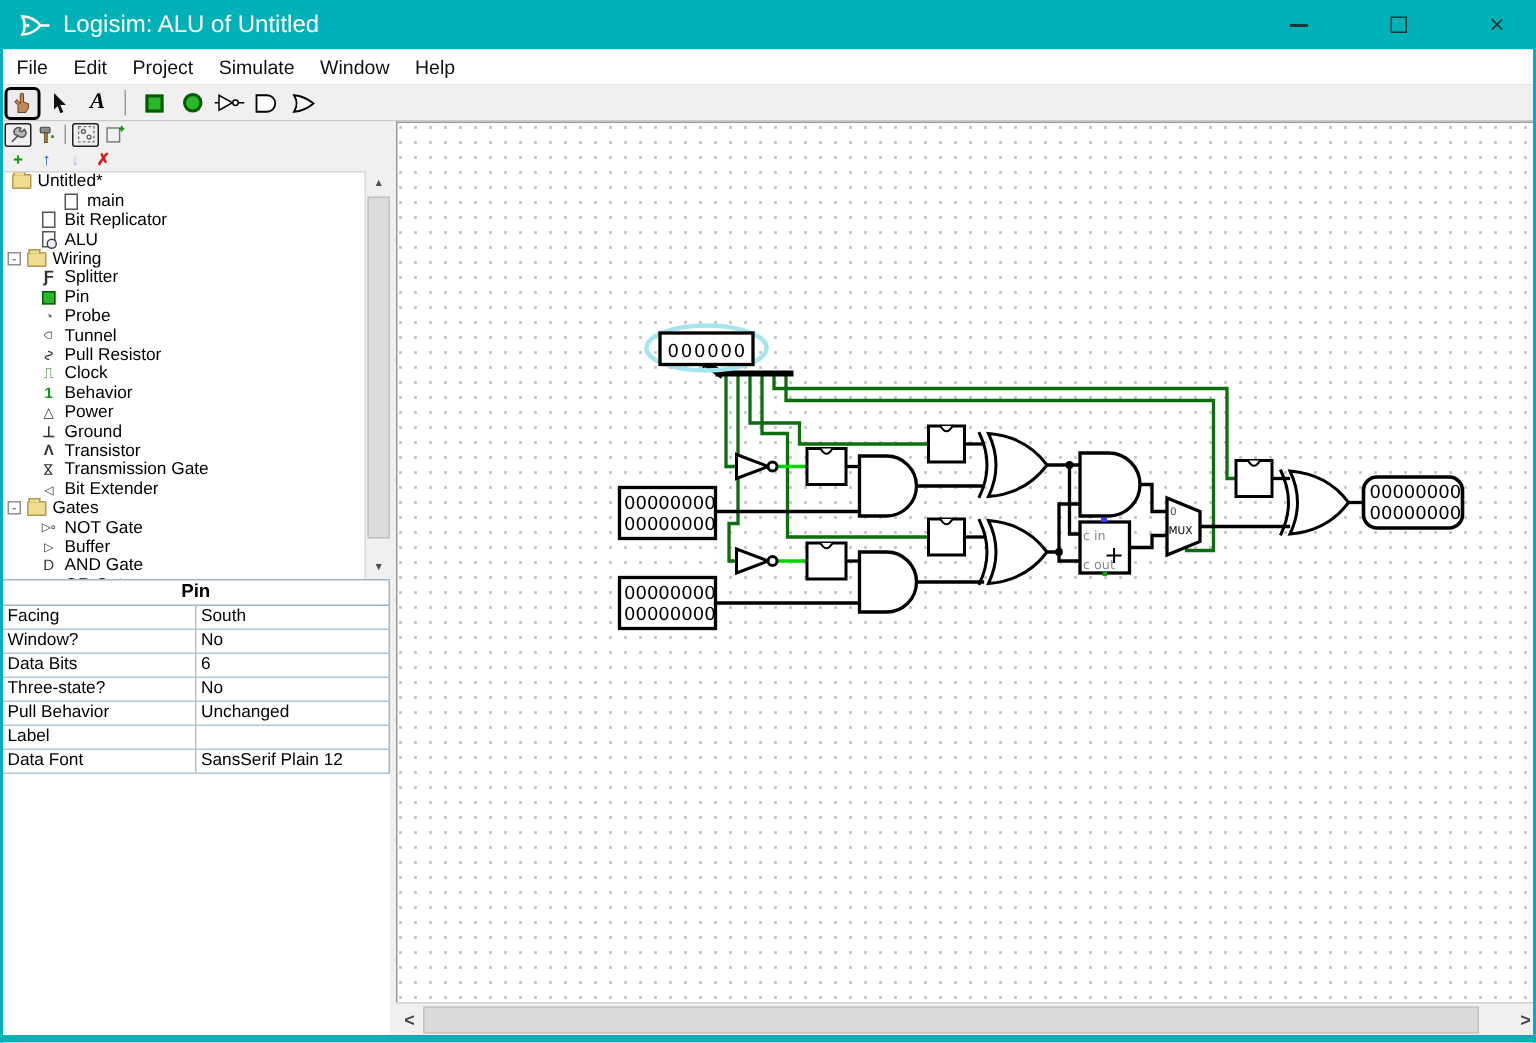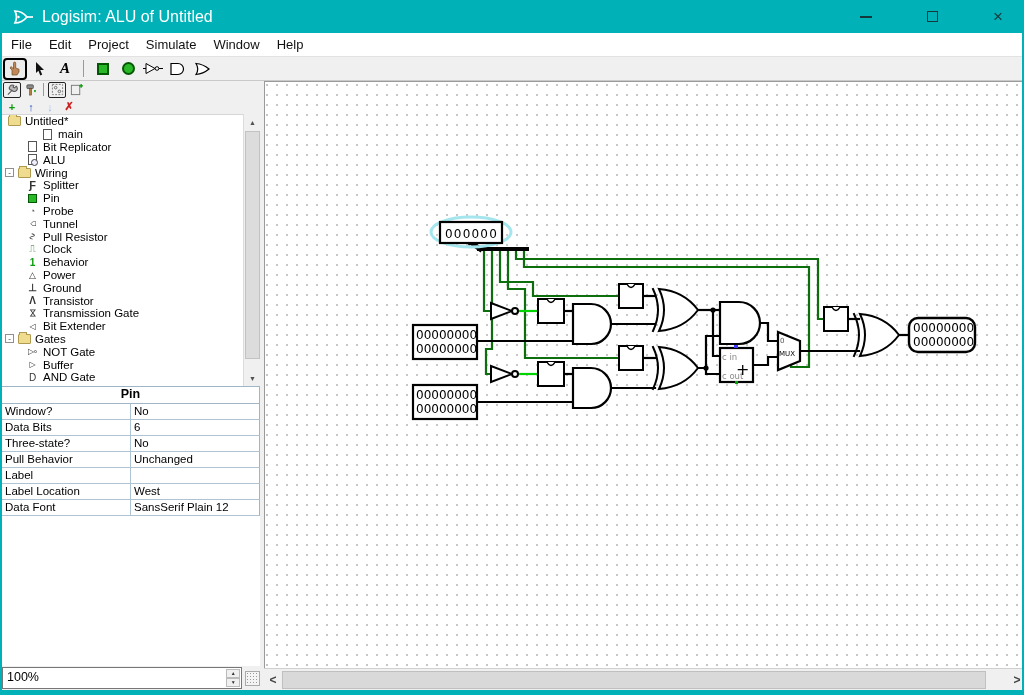--- a/index.html
+++ b/index.html
@@ -336,60 +336,50 @@
   <div id="tree-scroll" class="abs">
     <div class="sarrow" style="position:absolute;top:0;">▲</div>
     <div id="tree-thumb"></div>
     <div class="sarrow" style="position:absolute;bottom:0;">▼</div>
   </div>
 
   <div id="attr" class="abs">
     <div id="attr-title">Pin</div>
     <div id="attr-rows">
         <div class="attr-row">
+          <div class="attr-name">Facing</div>
+          <div class="attr-val">South</div>
+        </div>
+        <div class="attr-row">
           <div class="attr-name">Window?</div>
           <div class="attr-val">No</div>
         </div>
         <div class="attr-row">
           <div class="attr-name">Data Bits</div>
           <div class="attr-val">6</div>
         </div>
         <div class="attr-row">
           <div class="attr-name">Three-state?</div>
           <div class="attr-val">No</div>
         </div>
         <div class="attr-row">
           <div class="attr-name">Pull Behavior</div>
           <div class="attr-val">Unchanged</div>
         </div>
         <div class="attr-row">
           <div class="attr-name">Label</div>
           <div class="attr-val"></div>
         </div>
         <div class="attr-row">
-          <div class="attr-name">Label Location</div>
-          <div class="attr-val">West</div>
-        </div>
-        <div class="attr-row">
           <div class="attr-name">Data Font</div>
           <div class="attr-val">SansSerif Plain 12</div>
         </div>
       </div>
   </div>
 
-  <div id="zoom-row" class="abs">
-    <div id="zoom-field">
-      <span>100%</span>
-      <div id="zoom-spinner">
-        <div class="spin-btn">▲</div>
-        <div class="spin-btn">▼</div>
-      </div>
-    </div>
-    <div id="grid-btn"></div>
-  </div>
 
   <div id="divider" class="abs"></div>
   <div id="canvas" class="abs">
     <svg width="762" height="587" viewBox="0 0 762 587">
       <g transform="translate(-262,-81)" fill="none" stroke-linecap="square">
 
         <g stroke="var(--wire-low)" stroke-width="2.2">
           <path d="M481,249 V310 H488"></path>
           <path d="M489,249 V348 H483 V373 H488"></path>
           <path d="M497,249 V281 H530 V295 H616"></path>

